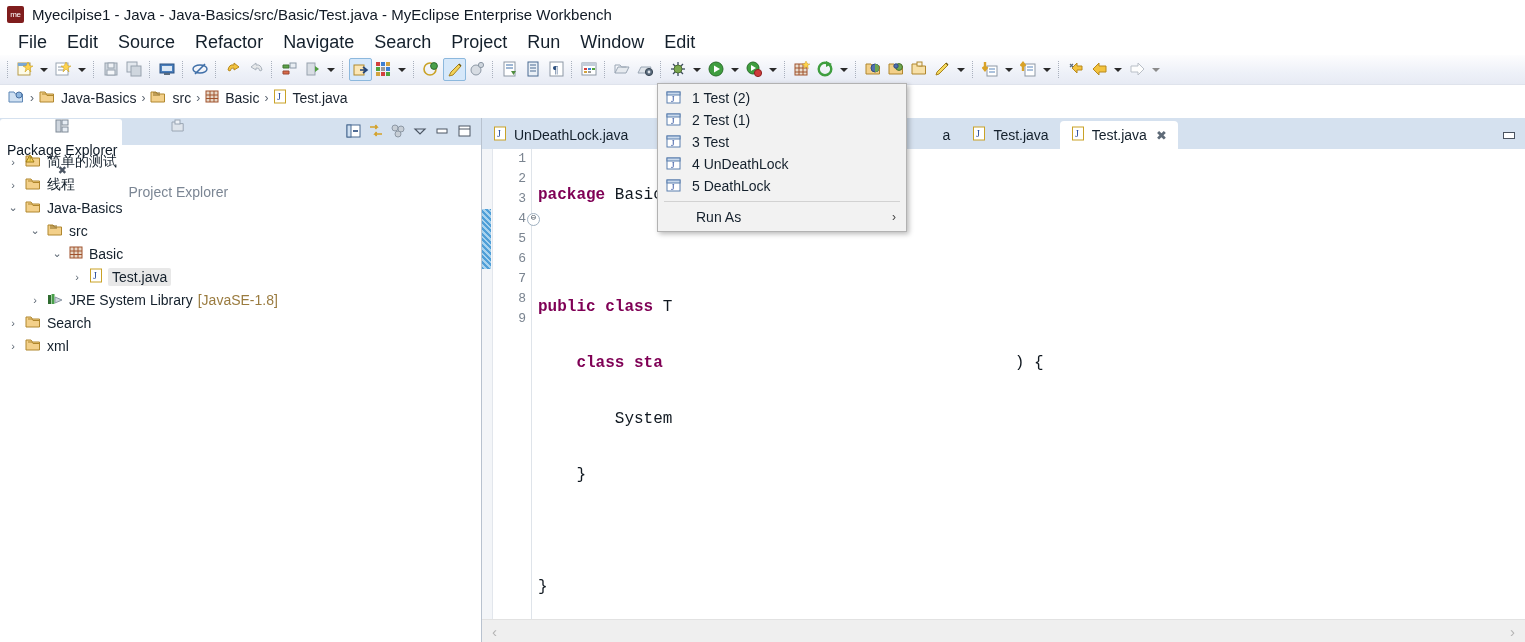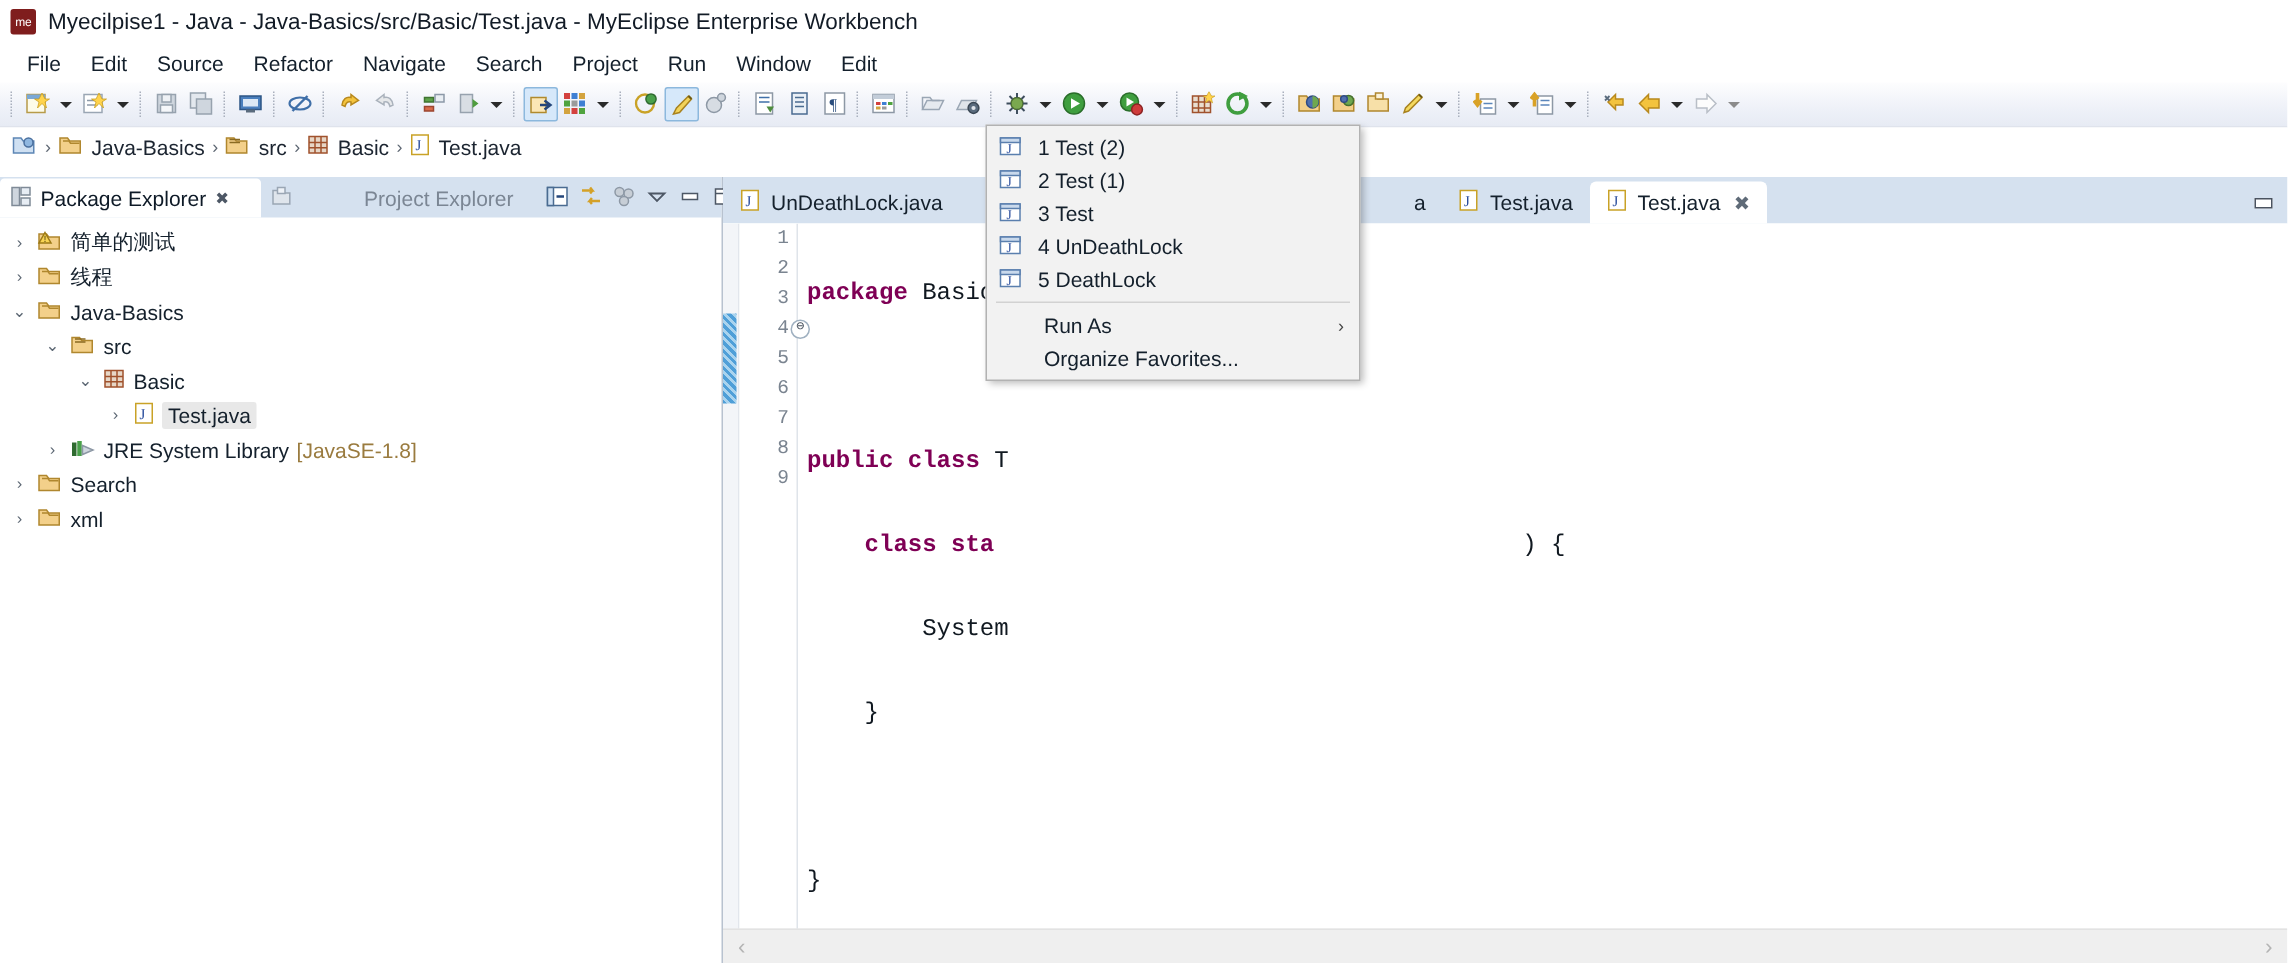--- a/index.html
+++ b/index.html
@@ -26,21 +26,21 @@
     margin-right: 8px; flex: none;
   }
   .title-text { font-size: 15px; color: #121b26; white-space: nowrap; }
 
   
   .menubar {
     height: 26px; display: flex; align-items: center;
     padding-left: 8px; background: #ffffff;
   }
   .menubar .mi {
-    font-size: 14px; padding: 2px 10px; color: #14202c; cursor: default;
+    font-size: 18px; padding: 2px 10px; color: #14202c; cursor: default;
     white-space: nowrap;
   }
 
   
   .toolbar {
     height: 29px; display: flex; align-items: center;
     background: linear-gradient(180deg,#fdfdfe 0%,#eef1f8 60%,#e7ebf4 100%);
     border-bottom: 1px solid #dfe3ec;
     padding-left: 4px; gap: 0px;
   }
@@ -75,22 +75,23 @@
   .left-panel {
     position: absolute; left: 0; top: 0; width: 481px; bottom: 0;
     background: #ffffff; border-right: 1px solid #b8c2cf;
   }
   .view-tabbar {
     height: 27px; display: flex; align-items: flex-end;
     background: #d5e1ef; position: relative;
   }
   .view-tab {
     display: flex; align-items: center; gap: 6px;
-    height: 26px; padding: 0 21px 0 7px; font-size: 14px;
+    height: 26px; padding: 0 4px 0 7px; font-size: 14px;
     white-space: nowrap;
+    flex-direction: column;
   }
   .view-tab.active {
     background: #ffffff; color: #0e1a27;
     border-top-left-radius: 3px; border-top-right-radius: 3px;
   }
   .view-tab.inactive { color: #7b8694; gap: 48px; }
   .view-tools {
     margin-left: auto; display: flex; align-items: center;
     gap: 2px; padding-right: 6px; height: 26px;
   }
@@ -848,18 +849,15 @@
             <text x="5" y="12" font-size="9" font-family="Liberation Serif, serif" fill="#2a4d9d">J</text>
           </svg>
       </span>
       <span class="mlabel">5 DeathLock</span>
     </div>
     <div class="menu-sep"></div>
     <div class="menu-item plainitem">
       <span class="mlabel">Run As</span>
       <span class="submenu-arrow">›</span>
     </div>
-    <div class="menu-item plainitem">
-      <span class="mlabel">Organize Favorites...</span>
-    </div>
   </div>
 
 </div>
 
 </body></html>

